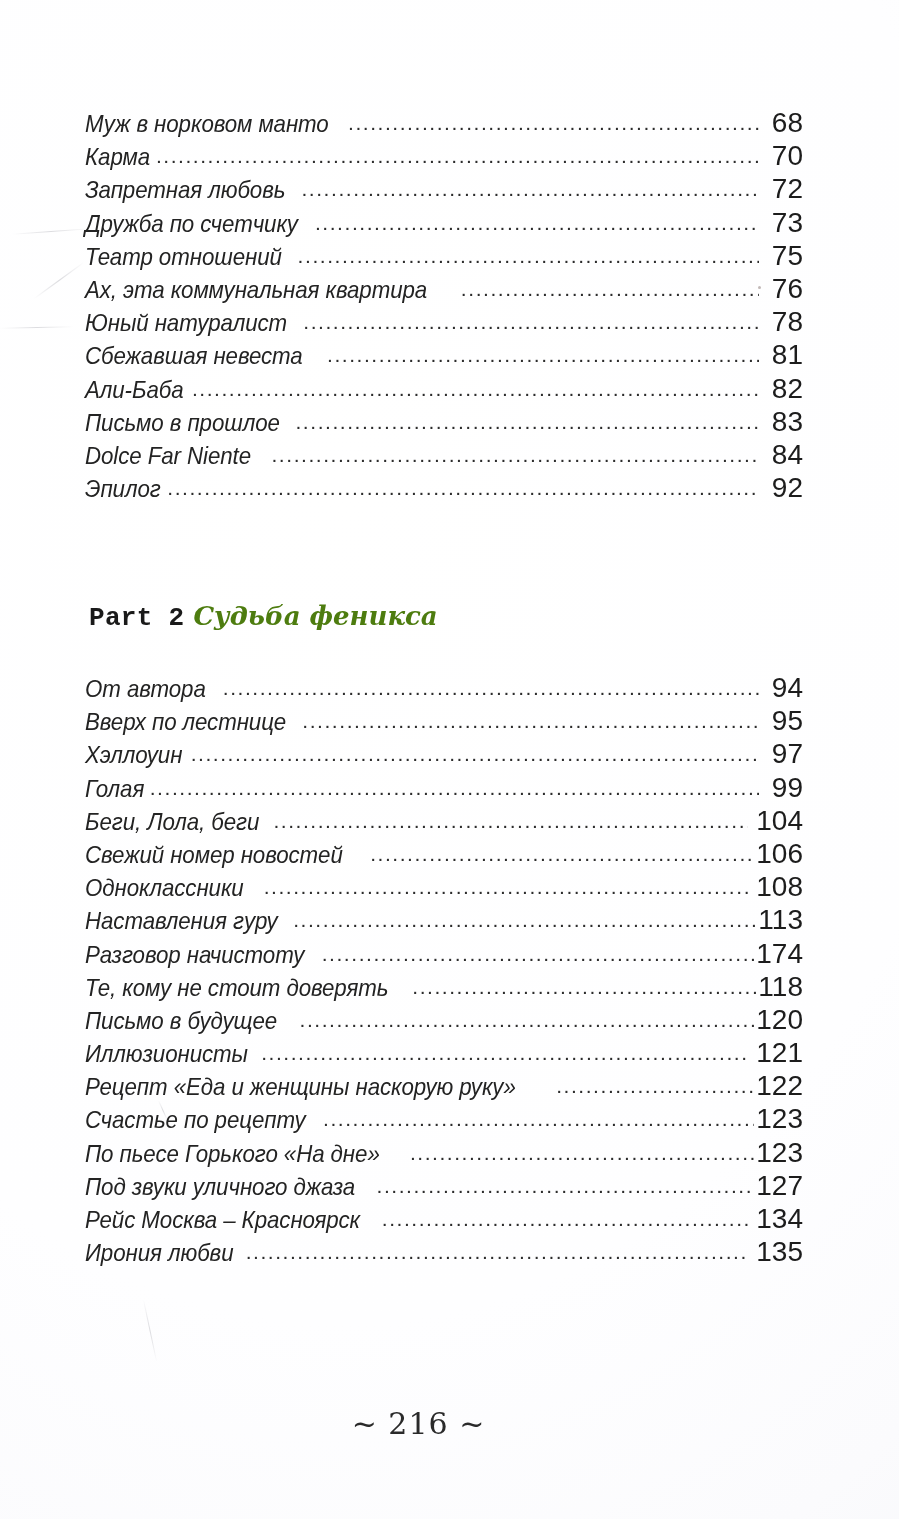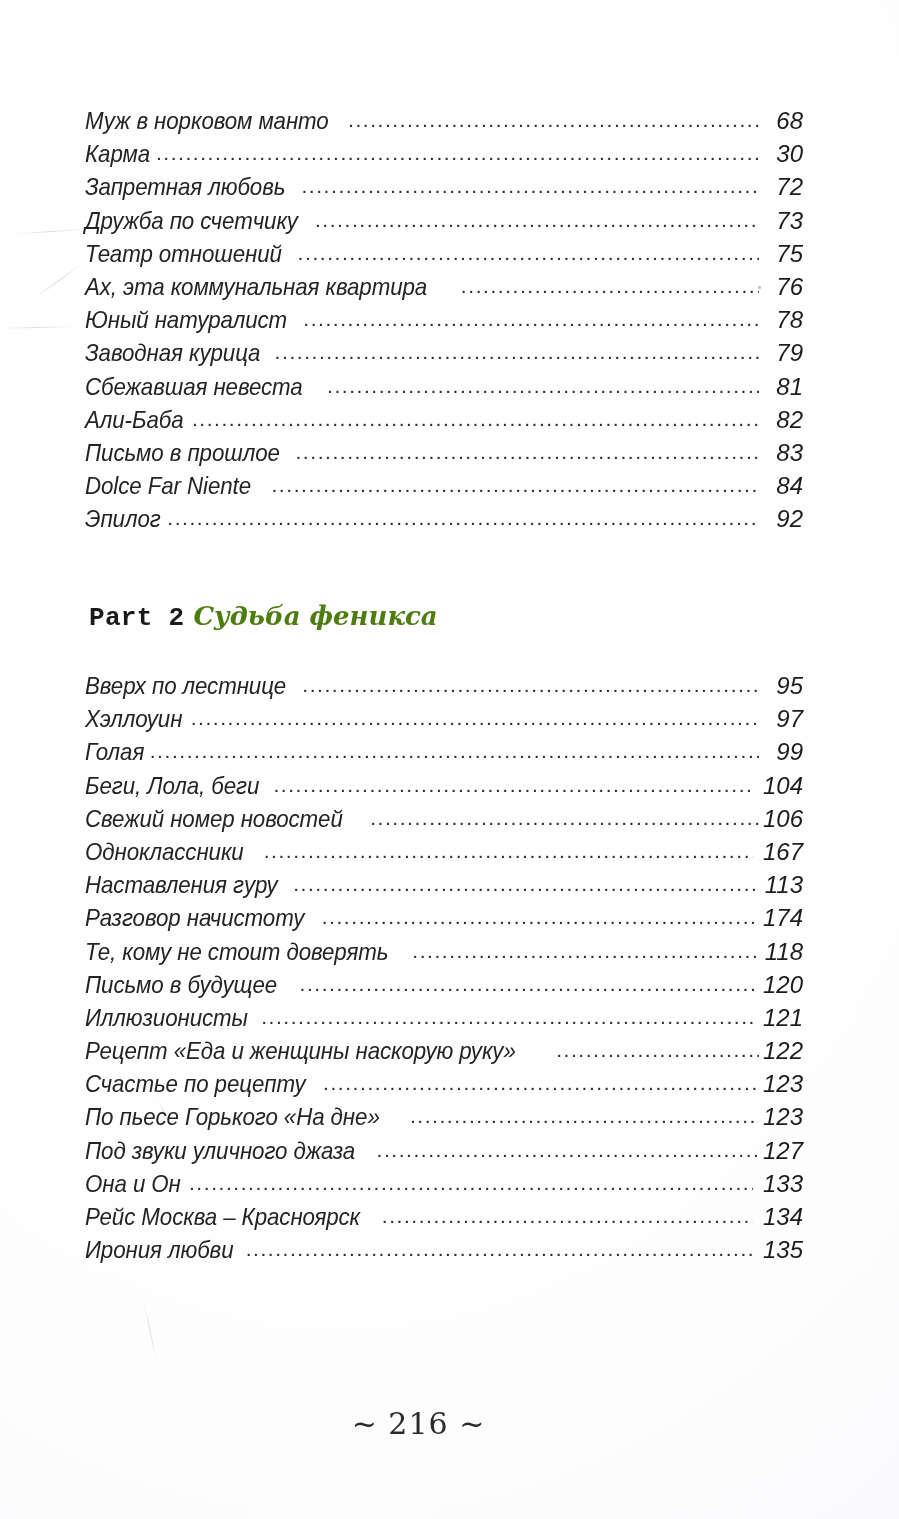--- a/index.html
+++ b/index.html
@@ -77,22 +77,21 @@
     font-size: 21px;
     letter-spacing: 1.55px;
     color: #2c2c2c;
     line-height: 1;
     position: absolute;
     bottom: -1px;
     left: 0;
     white-space: nowrap;
   }
   .toc-page {
-    font-style: italic;
-    font-size: 24px;
+    font-size: 28px;
     font-stretch: condensed;
     color: #1c1c1c;
     flex: 0 0 auto;
     text-align: right;
     min-width: 42px;
   }
   
   .toc-row.gap .toc-title { margin-right: 7px; }
   .toc-row.gapnum .toc-page { margin-left: 6px; }
 
@@ -168,21 +167,21 @@
 
   <div class="toc-list part-one">
       <div class="toc-row">
         <span class="toc-title">Муж в норковом манто</span>
         <span class="leader"></span>
         <span class="toc-page">68</span>
       </div>
       <div class="toc-row">
         <span class="toc-title">Карма</span>
         <span class="leader"></span>
-        <span class="toc-page">30</span>
+        <span class="toc-page">70</span>
       </div>
       <div class="toc-row">
         <span class="toc-title">Запретная любовь</span>
         <span class="leader"></span>
         <span class="toc-page">72</span>
       </div>
       <div class="toc-row">
         <span class="toc-title">Дружба по счетчику</span>
         <span class="leader"></span>
         <span class="toc-page">73</span>
@@ -194,25 +193,20 @@
       </div>
       <div class="toc-row gap">
         <span class="toc-title">Ах, эта коммунальная квартира</span>
         <span class="leader"></span>
         <span class="toc-page">76</span>
       </div>
       <div class="toc-row">
         <span class="toc-title">Юный натуралист</span>
         <span class="leader"></span>
         <span class="toc-page">78</span>
-      </div>
-      <div class="toc-row">
-        <span class="toc-title">Заводная курица</span>
-        <span class="leader"></span>
-        <span class="toc-page">79</span>
       </div>
       <div class="toc-row gap">
         <span class="toc-title">Сбежавшая невеста</span>
         <span class="leader"></span>
         <span class="toc-page">81</span>
       </div>
       <div class="toc-row">
         <span class="toc-title">Али-Баба</span>
         <span class="leader"></span>
         <span class="toc-page">82</span>
@@ -232,20 +226,25 @@
         <span class="leader"></span>
         <span class="toc-page">92</span>
       </div>
     </div>
 
   <div class="part-heading">
     <span class="part-label">Part 2</span><span class="part-title">Судьба феникса</span>
   </div>
 
   <div class="toc-list part-two">
+      <div class="toc-row gap">
+        <span class="toc-title">От автора</span>
+        <span class="leader"></span>
+        <span class="toc-page">94</span>
+      </div>
       <div class="toc-row">
         <span class="toc-title">Вверх по лестнице</span>
         <span class="leader"></span>
         <span class="toc-page">95</span>
       </div>
       <div class="toc-row">
         <span class="toc-title">Хэллоуин</span>
         <span class="leader"></span>
         <span class="toc-page">97</span>
       </div>
@@ -260,21 +259,21 @@
         <span class="toc-page">104</span>
       </div>
       <div class="toc-row gap">
         <span class="toc-title">Свежий номер новостей</span>
         <span class="leader"></span>
         <span class="toc-page">106</span>
       </div>
       <div class="toc-row gap gapnum">
         <span class="toc-title">Одноклассники</span>
         <span class="leader"></span>
-        <span class="toc-page">167</span>
+        <span class="toc-page">108</span>
       </div>
       <div class="toc-row">
         <span class="toc-title">Наставления гуру</span>
         <span class="leader"></span>
         <span class="toc-page">113</span>
       </div>
       <div class="toc-row">
         <span class="toc-title">Разговор начистоту</span>
         <span class="leader"></span>
         <span class="toc-page">174</span>
@@ -308,25 +307,20 @@
         <span class="toc-title">По пьесе Горького «На дне»</span>
         <span class="leader"></span>
         <span class="toc-page">123</span>
       </div>
       <div class="toc-row">
         <span class="toc-title">Под звуки уличного джаза</span>
         <span class="leader"></span>
         <span class="toc-page">127</span>
       </div>
       <div class="toc-row gapnum">
-        <span class="toc-title">Она и Он</span>
-        <span class="leader"></span>
-        <span class="toc-page">133</span>
-      </div>
-      <div class="toc-row gapnum">
         <span class="toc-title">Рейс Москва – Красноярск</span>
         <span class="leader"></span>
         <span class="toc-page">134</span>
       </div>
       <div class="toc-row gapnum">
         <span class="toc-title">Ирония любви</span>
         <span class="leader"></span>
         <span class="toc-page">135</span>
       </div>
     </div>

